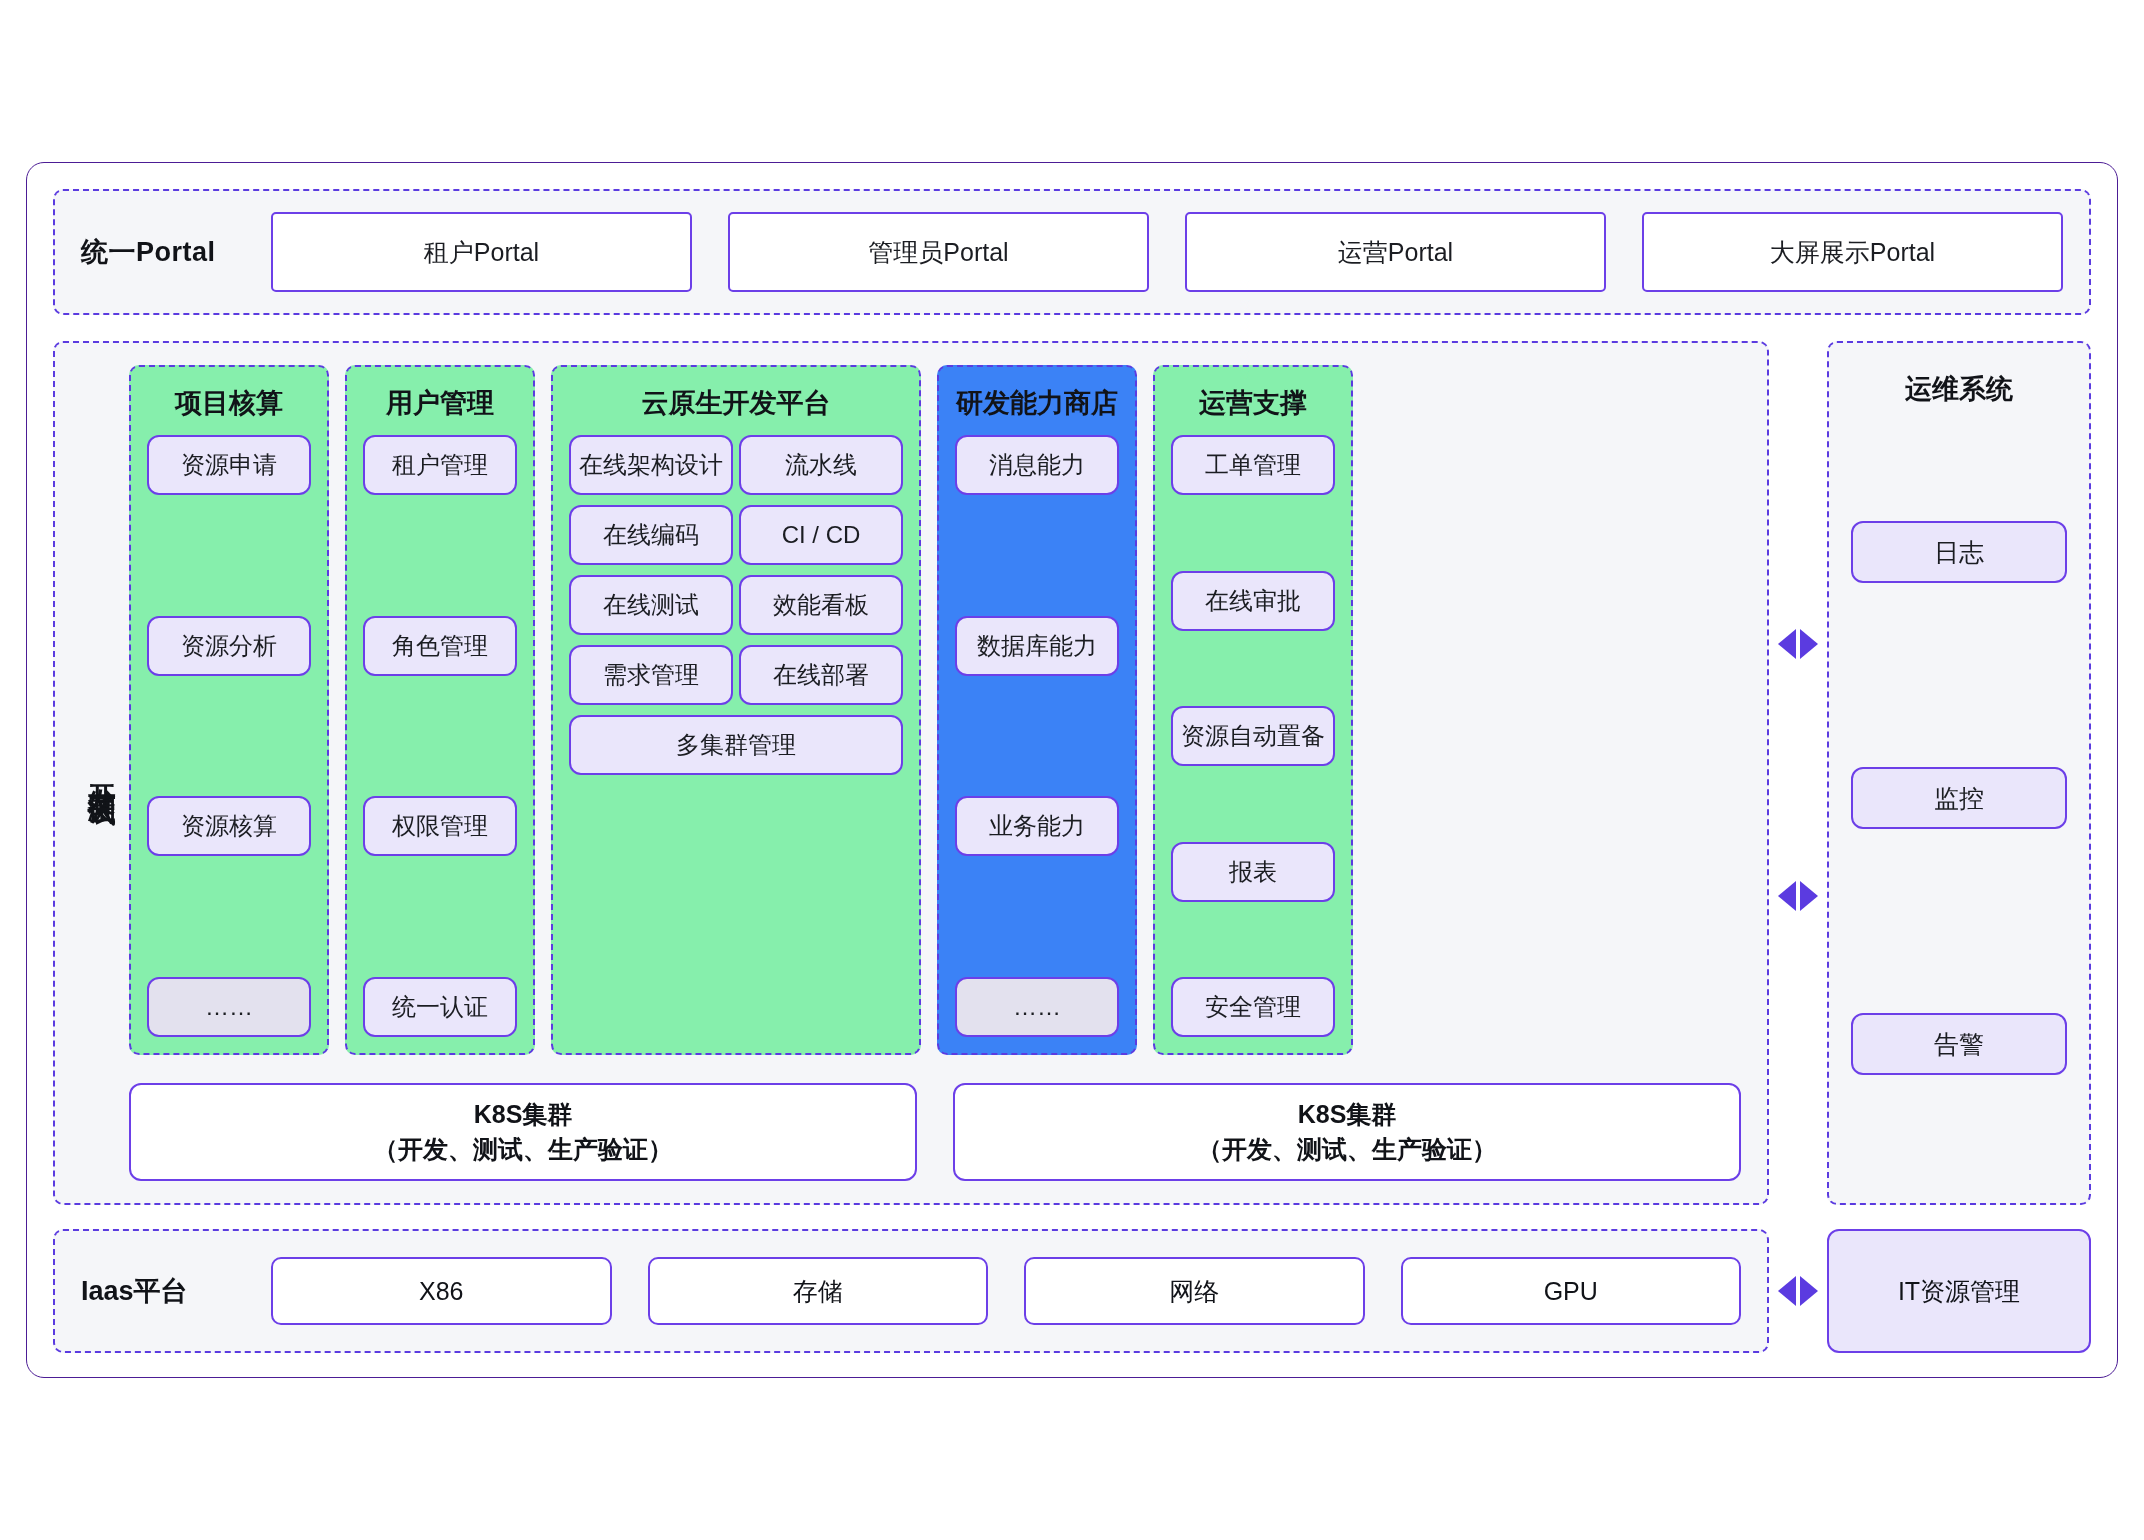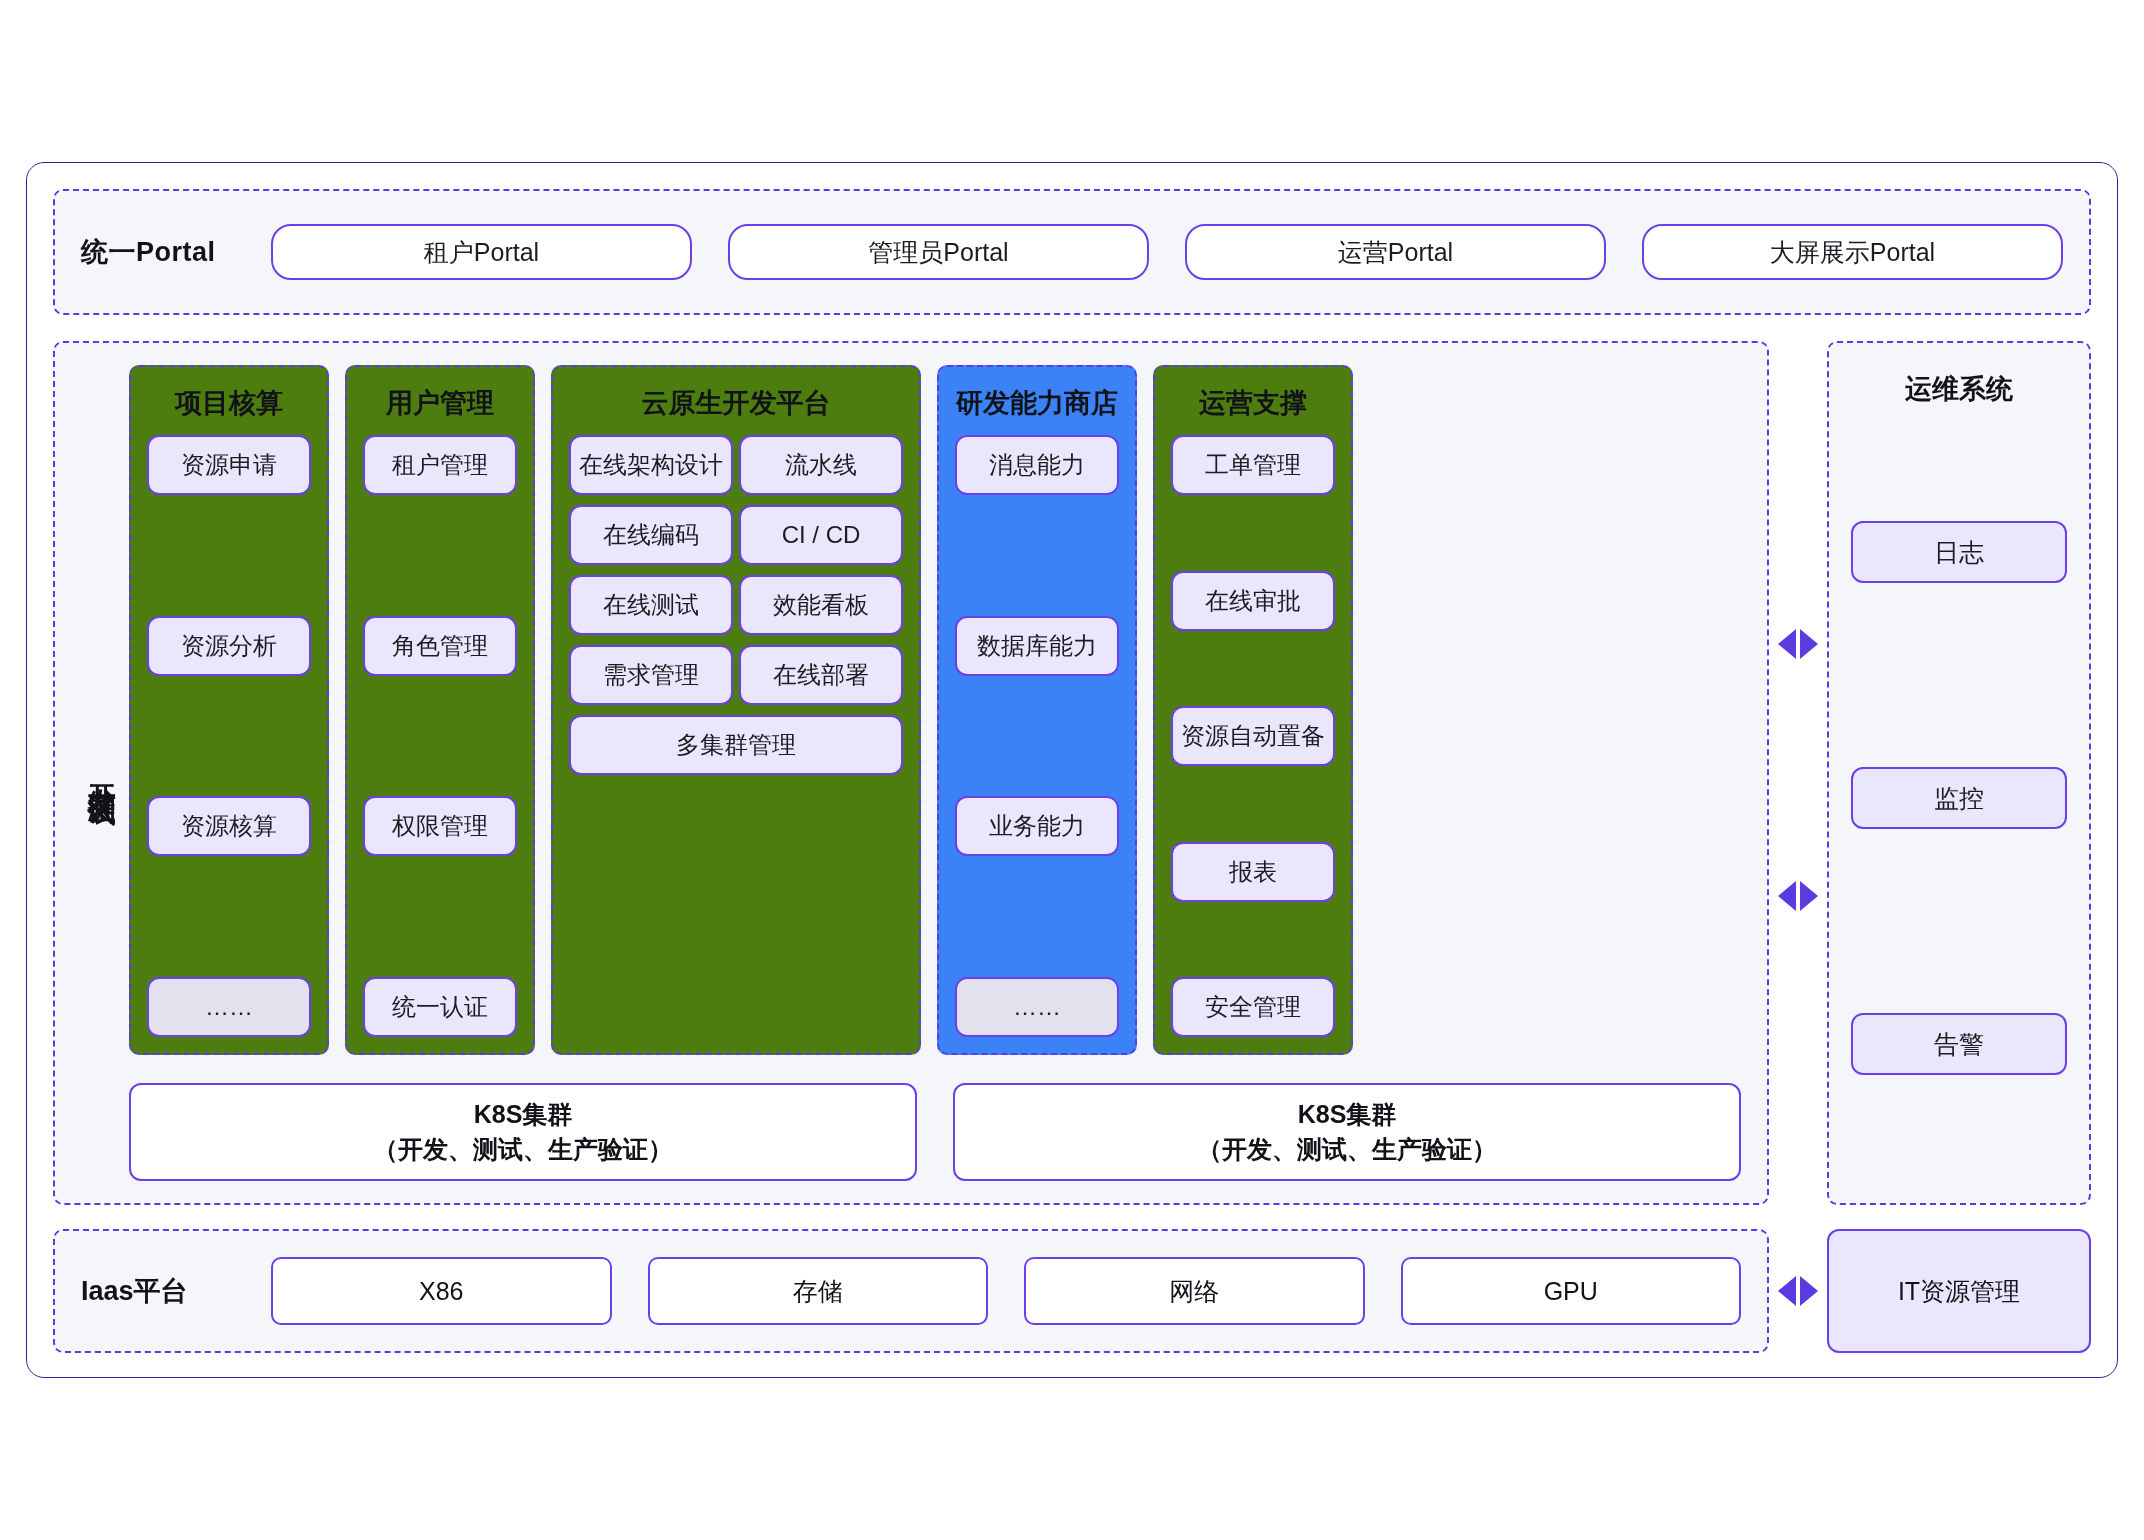--- a/index.html
+++ b/index.html
@@ -32,21 +32,21 @@
   #portal-row{
     height:126px;display:flex;align-items:center;
     padding:0 26px;flex:0 0 auto;
   }
   #portal-label{
     font-size:27px;font-weight:bold;letter-spacing:.5px;
     width:190px;flex:0 0 auto;
   }
   .portal-boxes{display:flex;flex:1 1 auto;gap:36px;}
   .portal-box{
-    flex:1 1 0;height:56px;border:2.5px solid #6C3FE8;border-radius:20px;
+    flex:1 1 0;height:80px;border:2.5px solid #6C3FE8;border-radius:5px;
     background:#ffffff;display:flex;align-items:center;justify-content:center;
     font-size:25px;color:#1b1d22;box-sizing:border-box;
   }
 
   
   #mid-row{
     flex:1 1 auto;display:flex;margin-top:26px;min-height:0;
   }
   #cloud-panel{
     flex:1 1 auto;display:flex;align-items:stretch;
@@ -65,21 +65,21 @@
     flex:1 1 auto;display:flex;flex-direction:column;min-width:0;
   }
   #cluster-cols{
     flex:1 1 auto;display:flex;gap:16px;min-height:0;
   }
 
   .col{
     display:flex;flex-direction:column;padding:14px 16px 16px 16px;
     min-width:0;
   }
-  .col-white{background:#4d7c0f;}
+  .col-white{background:#86efac;}
   .col-gray{background:#3b82f6;}
   .col-title{
     font-size:27px;font-weight:bold;text-align:center;
     margin:4px 0 14px 0;white-space:nowrap;
   }
   .col-items{
     flex:1 1 auto;display:flex;flex-direction:column;
     justify-content:space-between;gap:10px;
   }
   .chip{

